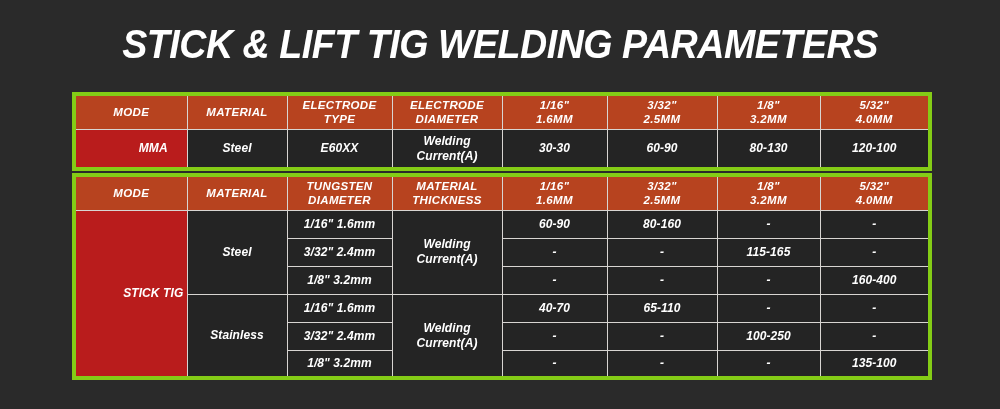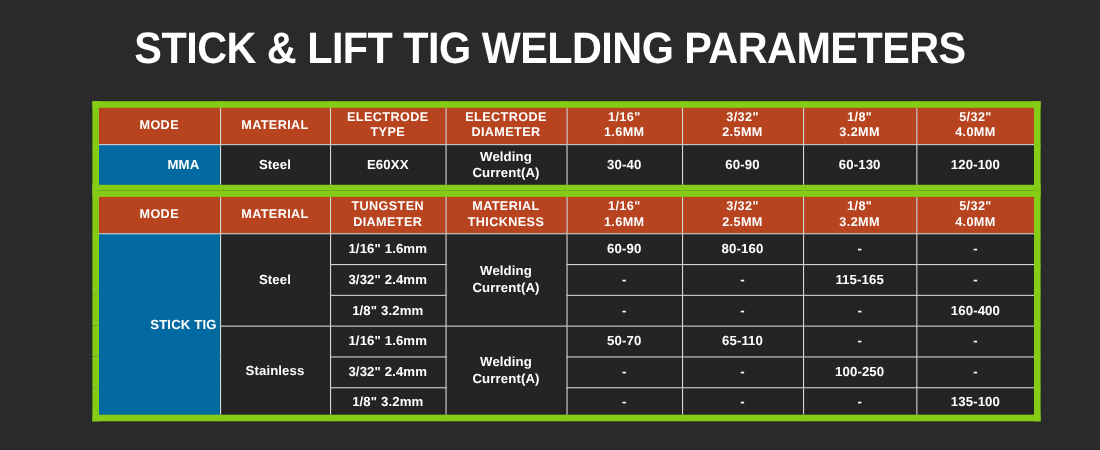--- a/index.html
+++ b/index.html
@@ -10,20 +10,21 @@
     background: #2a2a2a;
     font-family: "Liberation Sans", sans-serif;
     overflow: hidden;
   }
 
   .page {
     position: relative;
     width: 1000px;
     height: 324px;
     background: #2a2a2a;
+    font-style: italic;
   }
 
   
   .title {
     position: absolute;
     left: 0;
     top: 22px;
     width: 1000px;
     text-align: center;
     color: #ffffff;
@@ -32,25 +33,25 @@
     font-size: 40px;
     letter-spacing: -0.5px;
     transform: scaleX(0.94);
     transform-origin: center center;
     white-space: nowrap;
   }
 
   
   .tbl {
     position: absolute;
-    left: 84px;
+    left: 72px;
     width: 856px;
     border-collapse: collapse;
     table-layout: fixed;
-    border: 6px solid #84cc16;
+    border: 4px solid #84cc16;
     background: #262626;
   }
 
   .tbl td, .tbl th {
     border: 1px solid #d8d5d2;
     text-align: center;
     vertical-align: middle;
     color: #ffffff;
     font-size: 11.5px;
     line-height: 1.25;
@@ -61,21 +62,21 @@
   }
 
   .tbl th {
     background: #b7431f;
     font-size: 11.5px;
     font-weight: bold;
     letter-spacing: 0.35px;
     text-transform: uppercase;
   }
 
-  td.accent { background: #0369a1; padding-left: 46px; }
+  td.accent { background: #b91c1c; padding-left: 46px; }
 
   
   col.c1 { width: 113px; }
   col.c2 { width: 100px; }
   col.c3 { width: 105px; }
   col.c4 { width: 110px; }
   col.c5 { width: 105px; }
   col.c6 { width: 110px; }
   col.c7 { width: 103px; }
   col.c8 { width: 110px; }
@@ -146,23 +147,23 @@
     </thead>
     <tbody>
       <tr>
         <td class="accent">MMA</td>
         <td>Steel</td>
         <td>E60XX</td>
         <td>
           <span class="hdr-sub">Welding</span>
           <span class="hdr-sub">Current(A)</span>
         </td>
-        <td>30-40</td>
+        <td>30-30</td>
         <td>60-90</td>
-        <td>60-130</td>
+        <td>80-130</td>
         <td>120-100</td>
       </tr>
     </tbody>
   </table>
 
   <table class="tbl" id="table-lift-tig">
     <colgroup>
       <col class="c1">
         <col class="c2">
         <col class="c3">
@@ -236,21 +237,21 @@
         <td>160-400</td>
       </tr>
 
       <tr>
         <td rowspan="3">Stainless</td>
         <td>1/16" 1.6mm</td>
         <td rowspan="3">
           <span class="hdr-sub">Welding</span>
           <span class="hdr-sub">Current(A)</span>
         </td>
-        <td>50-70</td>
+        <td>40-70</td>
         <td>65-110</td>
         <td>-</td>
         <td>-</td>
       </tr>
       <tr>
         <td>3/32" 2.4mm</td>
         <td>-</td>
         <td>-</td>
         <td>100-250</td>
         <td>-</td>

